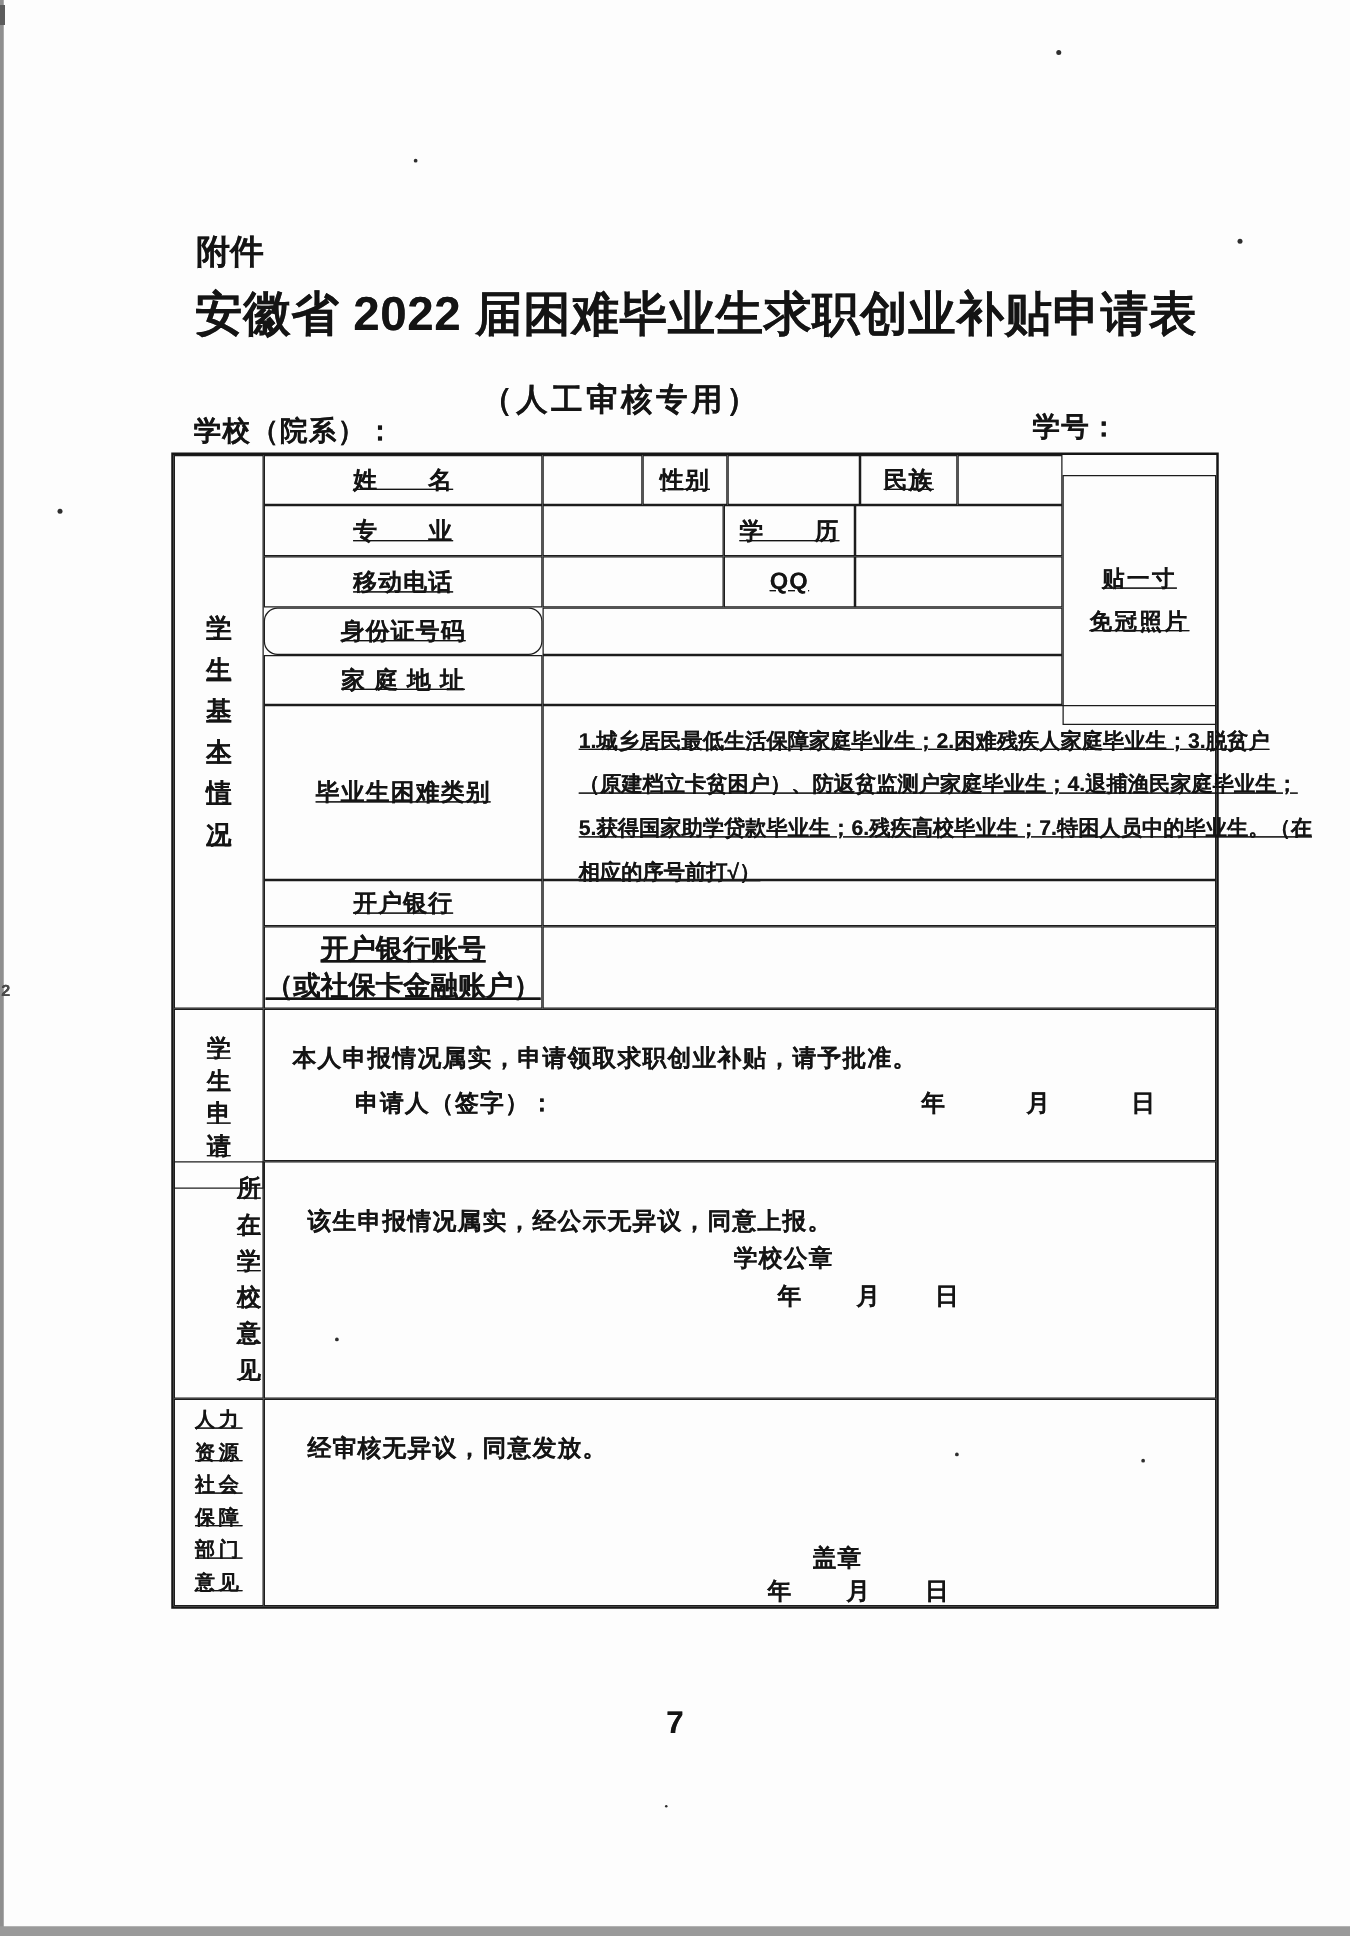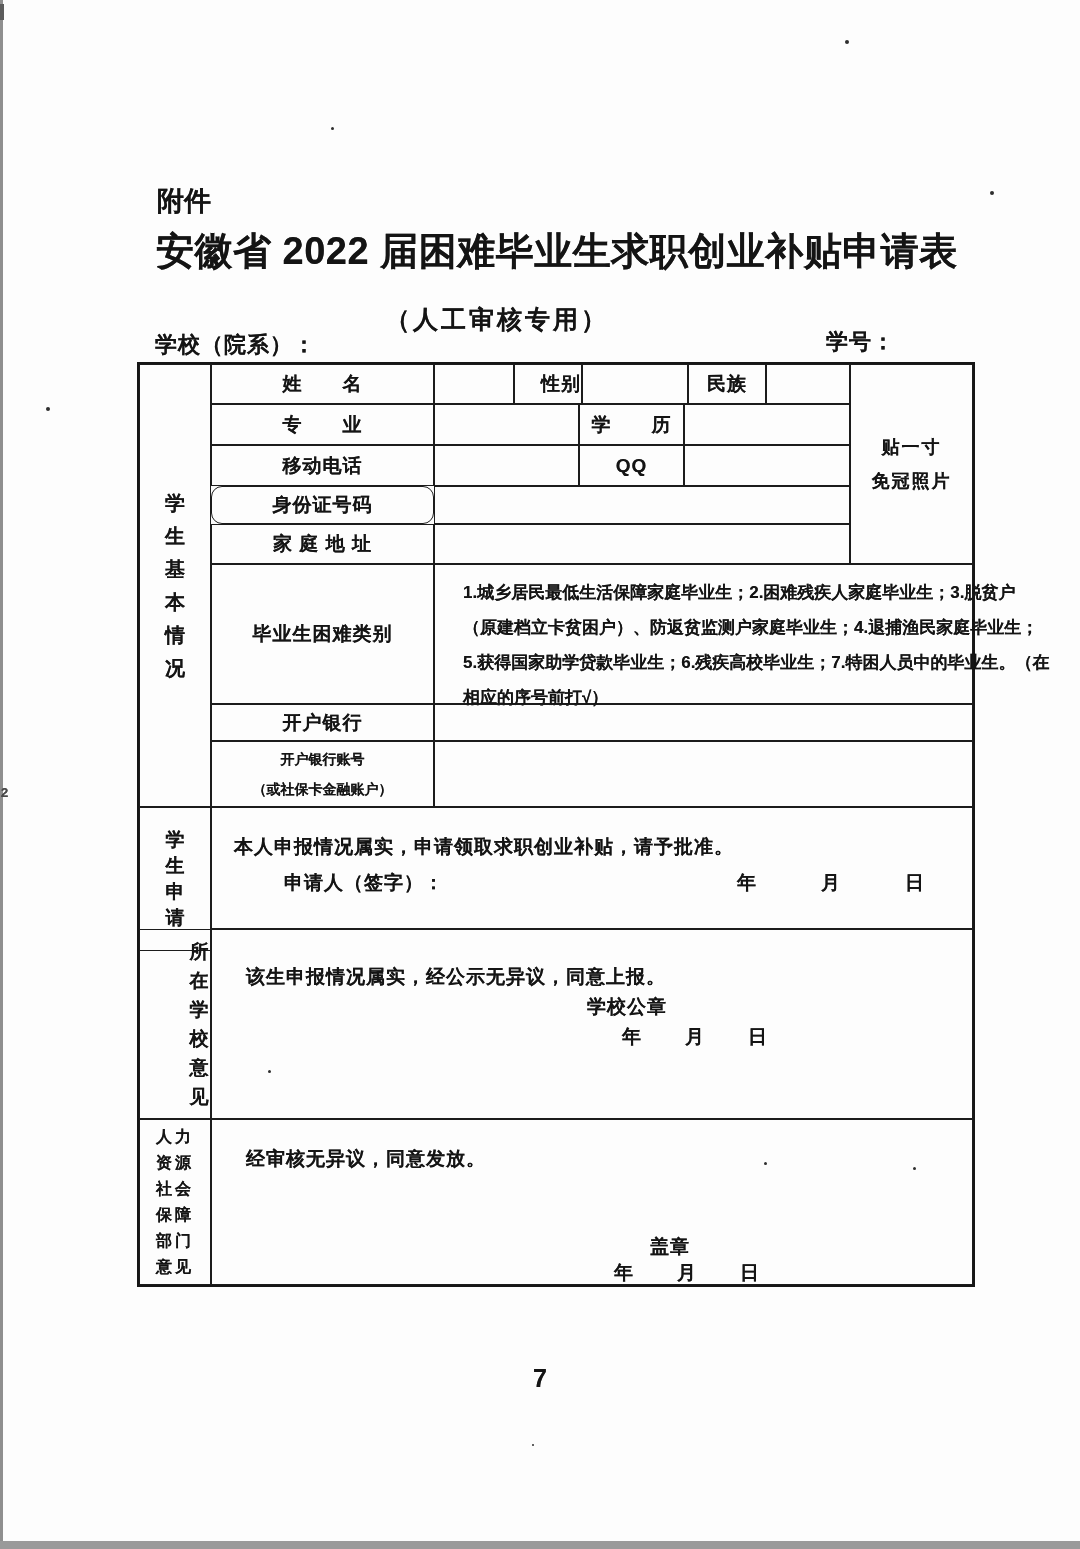--- a/index.html
+++ b/index.html
@@ -24,28 +24,28 @@
   .subtitle { left:0; top:303px; width:972px; text-align:center; padding-left:22px; box-sizing:border-box; font-size:25px; letter-spacing:3px; }
   .school-line { left:155px; top:330px; font-size:22px; letter-spacing:1px; }
   .sid-line { left:826px; top:327px; font-size:22px; letter-spacing:1px; }
   .page-num { left:0; top:1364px; width:1080px; text-align:center; font-size:25px; }
 
   
   .form-table { position:absolute; left:137px; top:362px; width:838px; height:925px;
     border:2px solid #161616; box-sizing:border-box; }
   .cell { position:absolute; box-sizing:border-box; border:1px solid #1c1c1c;
     display:flex; align-items:center; justify-content:center;
-    font-size:19px; letter-spacing:1px; }
+    font-size:19px; letter-spacing:1px;text-decoration:underline; }
   .cell.col { flex-direction:column; }
   .vtext { width:1.15em; text-align:center; font-size:20px; line-height:33px; letter-spacing:0; }
   .vtext.s2 { font-size:19px; line-height:26px; }
   .vtext.s3 { font-size:19px; line-height:29px; }
   .vpair { font-size:16px; line-height:26px; letter-spacing:3px; text-align:center; white-space:nowrap; }
   .photo-line { font-size:18px; line-height:34px; letter-spacing:2px; }
-  .acct-line { font-size:14px; line-height:30px; letter-spacing:0; }
+  .acct-line { font-size:22px; line-height:30px; letter-spacing:0; }
   .diff-box { display:block; padding:10px 8px 0 12px; }
   .diff-line { font-size:17px; line-height:35px; letter-spacing:0; white-space:nowrap;margin-left:16px; }
   .sec { display:block; }
   .sec > div { position:absolute; white-space:nowrap; }
   .stmt { font-size:19px; letter-spacing:1px; }
   .datestr { font-size:19px; letter-spacing:2px; }
 </style>
 </head>
 <body>
 
@@ -87,29 +87,29 @@
       <div class="vpair">社会</div>
       <div class="vpair">保障</div>
       <div class="vpair">部门</div>
       <div class="vpair">意见</div>
     </div>
 
     <div class="cell" style="left:72px;top:0;width:223px;height:40px;">
       <span>姓　　名</span>
     </div>
     <div class="cell" style="left:295px;top:0;width:80px;height:40px;"></div>
-    <div class="cell" style="left:375px;top:0;width:68px;height:40px;justify-content:flex-end;">
+    <div class="cell" style="left:375px;top:0;width:68px;height:40px;">
       <span>性别</span>
     </div>
     <div class="cell" style="left:443px;top:0;width:106px;height:40px;"></div>
     <div class="cell" style="left:549px;top:0;width:78px;height:40px;">
       <span>民族</span>
     </div>
     <div class="cell" style="left:627px;top:0;width:84px;height:40px;"></div>
-    <div class="cell col" style="left:711px;top:0;width:123px;height:200px;">
+    <div class="cell col" style="left:711px;top:16px;width:123px;height:200px;">
       <div class="photo-line">贴一寸</div>
       <div class="photo-line">免冠照片</div>
     </div>
 
     <div class="cell" style="left:72px;top:40px;width:223px;height:41px;">
       <span>专　　业</span>
     </div>
     <div class="cell" style="left:295px;top:40px;width:145px;height:41px;"></div>
     <div class="cell" style="left:440px;top:40px;width:105px;height:41px;">
       <span>学　　历</span>

